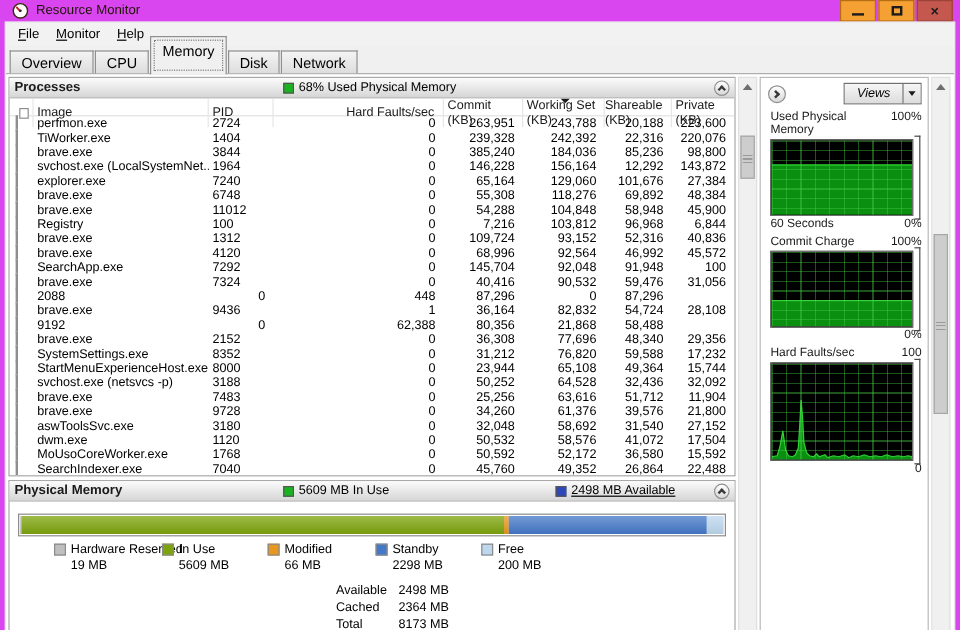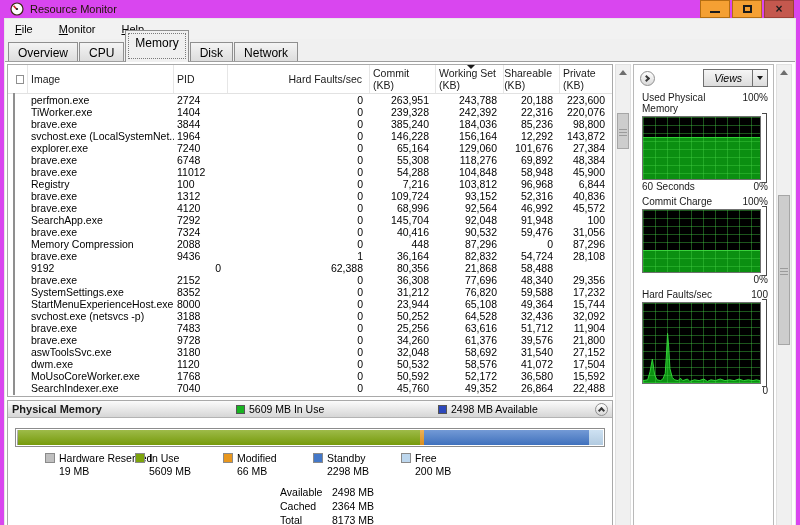--- a/index.html
+++ b/index.html
@@ -15,21 +15,21 @@
   .win-btns { display:flex; gap:2px; }
   .win-btn { width:30px; height:18px; border:1px solid #B56E12; background:#F5A033;
     display:flex; align-items:center; justify-content:center; cursor:pointer; }
   .win-btn.close { background:#C4584E; border-color:#9C4238; }
   .glyph-min { width:10px; height:2px; background:#1c1c1c; margin-top:6px; }
   .glyph-max { width:9px; height:8px; border:2px solid #1c1c1c; }
   .glyph-close { font-size:12px; font-weight:bold; color:#1c1c1c; line-height:1; }
 
   
   .inner { flex:1; background:#F0F0F0; border:1px solid #E8E8E8; display:flex; flex-direction:column; }
-  .menubar { height:20px; display:flex; align-items:center; gap:14px; padding-left:4px;
+  .menubar { height:20px; display:flex; align-items:center; gap:2px; padding-left:4px;
     font-size:11px; background:#F2F2F2; }
   .menu-item { padding:2px 6px; cursor:default; display:inline-block; }
   .menu-item::first-letter { text-decoration:underline; }
 
   .tabstrip { height:23px; display:flex; align-items:flex-end; padding-left:3px;
     background:#F0F0F0; border-bottom:1px solid #9E9E9E; }
   .tab { height:19px; padding:3px 9px 2px; font-size:12px; border:1px solid #8F8F8F;
     border-bottom:none; background:linear-gradient(#F4F4F4,#DDDDDD); margin-right:1px; cursor:pointer; }
   .tab.active { height:32px; padding-top:5px; background:#F0F0F0; margin-bottom:-1px;
     outline:1px dotted #7a7a7a; outline-offset:-4px; position:relative; z-index:2; }
@@ -49,21 +49,21 @@
     display:flex; align-items:center; justify-content:center; cursor:pointer; }
   .chev-up { width:5px; height:5px; border-left:2px solid #3A3A3A; border-top:2px solid #3A3A3A;
     transform:rotate(45deg); margin-top:2px; }
   .chev-right { width:5px; height:5px; border-right:2px solid #3A3A3A; border-top:2px solid #3A3A3A;
     transform:rotate(45deg); margin-right:2px; }
 
   
   .proc-panel { height:333px; }
   .tbl { flex:1; font-size:10.5px; overflow:hidden; }
   .tbl-grid { display:grid; grid-template-columns:20px 146px 54px 142px 66px 68px 56px minmax(0,1fr); align-items:center; }
-  .tbl-hdr { height:29px; border-bottom:1px solid #E2E2E2; color:#1a1a1a; }
+  .tbl-hdr { height:15px; border-bottom:1px solid #E2E2E2; color:#1a1a1a; }
   .tbl-hdr .cell { height:100%; display:flex; align-items:center; border-right:1px solid #E6E6E6; padding:0 3px; position:relative; }
   .tbl-hdr .num { justify-content:flex-end; padding-right:7px; }
   .sort-tri { position:absolute; top:0; left:50%; margin-left:-3px; width:0; height:0;
     border-left:4px solid transparent; border-right:4px solid transparent; border-top:4px solid #1a1a1a; }
   .row { height:12px; }
   .row .num { text-align:right; padding-right:7px; }
   .row .txt { padding-left:3px; white-space:nowrap; overflow:hidden; }
   .cb { width:9px; height:9px; border:1px solid #8F8F8F; background:#fff; margin-left:5px; }
 
   
@@ -153,20 +153,30 @@
       <div class="tab active">Memory</div>
       <div class="tab">Disk</div>
       <div class="tab">Network</div>
     </div>
 
     <div class="content">
 
       <div class="left-pane">
 
         <div class="panel proc-panel">
+          <div class="panel-hdr">
+            <span class="panel-title">Processes</span>
+            <span class="hdr-status" style="left:228px;">
+              <span class="sq-icon" id="proc-status-icon" style="background: rgb(24, 179, 33);"></span>
+              <span>68% Used Physical Memory</span>
+            </span>
+            <div class="chev-btn">
+                <div class="chev-up"></div>
+              </div>
+          </div>
           <div class="tbl">
             <div class="tbl-grid tbl-hdr">
               <div class="cell">
                   <span class="cb"></span>
                 </div>
               <div class="cell">Image</div>
               <div class="cell">PID</div>
               <div class="cell num">Hard Faults/sec</div>
               <div class="cell num">Commit (KB)</div>
               <div class="cell num">
@@ -304,21 +314,20 @@
     <div class="txt">7324</div>
     <div class="num">0</div>
     <div class="num">40,416</div>
     <div class="num">90,532</div>
     <div class="num">59,476</div>
     <div class="num">31,056</div>
   </div>
 
   <div class="tbl-grid row">
     <div><span class="cb"></span></div>
-    <div class="txt">Memory Compression</div>
     <div class="txt">2088</div>
     <div class="num">0</div>
     <div class="num">448</div>
     <div class="num">87,296</div>
     <div class="num">0</div>
     <div class="num">87,296</div>
   </div>
 
   <div class="tbl-grid row">
     <div><span class="cb"></span></div>
@@ -454,21 +463,21 @@
           </div>
         </div>
 
         <div class="panel pm-panel">
           <div class="panel-hdr">
             <span class="panel-title">Physical Memory</span>
             <span class="hdr-status" style="left:228px;">
               <span class="sq-icon" id="inuse-icon" style="background: rgb(24, 179, 33);"></span>
               <span>5609 MB In Use</span>
             </span>
-            <span class="hdr-status" style="left:430px;">
+            <span class="hdr-status" style="left:455px;text-decoration:underline;">
               <span class="sq-icon" id="avail-icon" style="background: rgb(45, 72, 187);"></span>
               <span>2498 MB Available</span>
             </span>
             <div class="chev-btn">
                 <div class="chev-up"></div>
               </div>
           </div>
           <div class="membar-wrap" id="membar">
               <div class="seg" style="width: 0.231934%; background-color: rgb(166, 166, 166);"></div>
               <div class="seg" style="width: 68.4692%; background-color: rgb(125, 164, 12);"></div>

